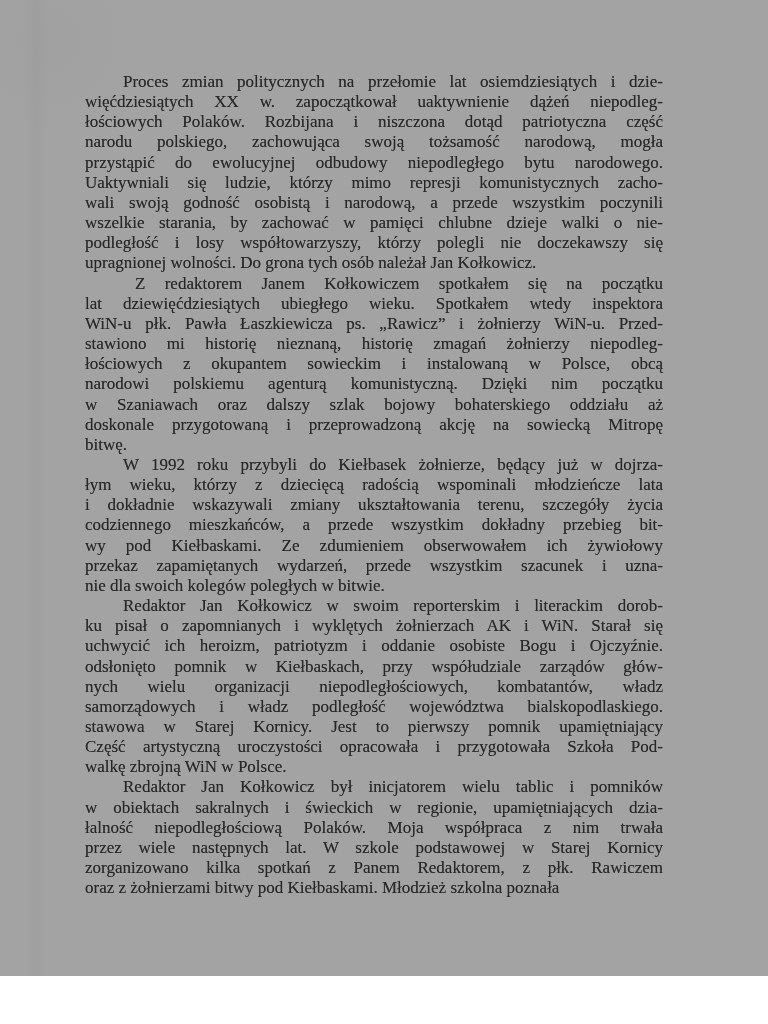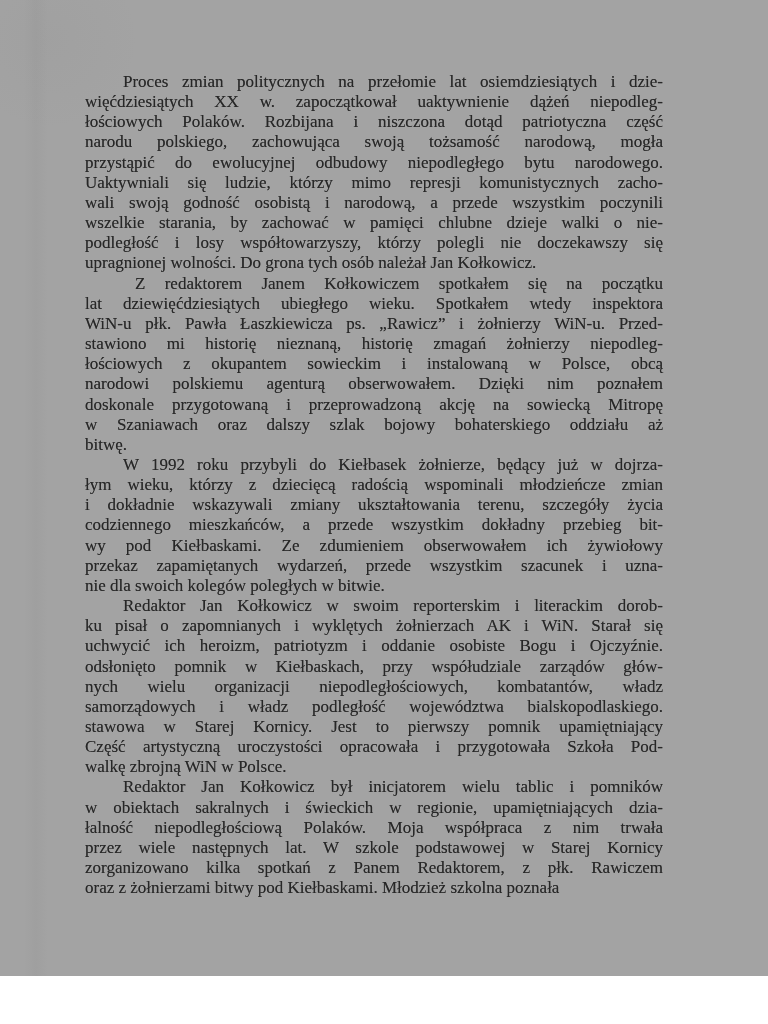--- a/index.html
+++ b/index.html
@@ -86,28 +86,28 @@
         <div class="line">wszelkie starania, by zachować w pamięci chlubne dzieje walki o nie-</div>
         <div class="line">podległość i losy współtowarzyszy, którzy polegli nie doczekawszy się</div>
         <div class="line last">upragnionej wolności. Do grona tych osób należał Jan Kołkowicz.</div>
       </div>
       <div class="para">
         <div class="line" style="text-indent: 50px;">Z redaktorem Janem Kołkowiczem spotkałem się na początku</div>
         <div class="line">lat dziewięćdziesiątych ubiegłego wieku. Spotkałem wtedy inspektora</div>
         <div class="line">WiN-u płk. Pawła Łaszkiewicza ps. „Rawicz” i żołnierzy WiN-u. Przed-</div>
         <div class="line">stawiono mi historię nieznaną, historię zmagań żołnierzy niepodleg-</div>
         <div class="line">łościowych z okupantem sowieckim i instalowaną w Polsce, obcą</div>
-        <div class="line">narodowi polskiemu agenturą obserwowałem. Dzięki nim poznałem</div>
+        <div class="line">narodowi polskiemu agenturą komunistyczną. Dzięki nim początku</div>
+        <div class="line">w Szaniawach oraz dalszy szlak bojowy bohaterskiego oddziału aż</div>
         <div class="line">doskonale przygotowaną i przeprowadzoną akcję na sowiecką Mitropę</div>
-        <div class="line">w Szaniawach oraz dalszy szlak bojowy bohaterskiego oddziału aż</div>
         <div class="line last">bitwę.</div>
       </div>
       <div class="para">
         <div class="line" style="text-indent: 38px;">W 1992 roku przybyli do Kiełbasek żołnierze, będący już w dojrza-</div>
-        <div class="line">łym wieku, którzy z dziecięcą radością wspominali młodzieńcze zmian</div>
+        <div class="line">łym wieku, którzy z dziecięcą radością wspominali młodzieńcze lata</div>
         <div class="line">i dokładnie wskazywali zmiany ukształtowania terenu, szczegóły życia</div>
         <div class="line">codziennego mieszkańców, a przede wszystkim dokładny przebieg bit-</div>
         <div class="line">wy pod Kiełbaskami. Ze zdumieniem obserwowałem ich żywiołowy</div>
         <div class="line">przekaz zapamiętanych wydarzeń, przede wszystkim szacunek i uzna-</div>
         <div class="line last">nie dla swoich kolegów poległych w bitwie.</div>
       </div>
       <div class="para">
         <div class="line" style="text-indent: 38px;">Redaktor Jan Kołkowicz w swoim reporterskim i literackim dorob-</div>
         <div class="line">ku pisał o zapomnianych i wyklętych żołnierzach AK i WiN. Starał się</div>
         <div class="line">uchwycić ich heroizm, patriotyzm i oddanie osobiste Bogu i Ojczyźnie.</div>

